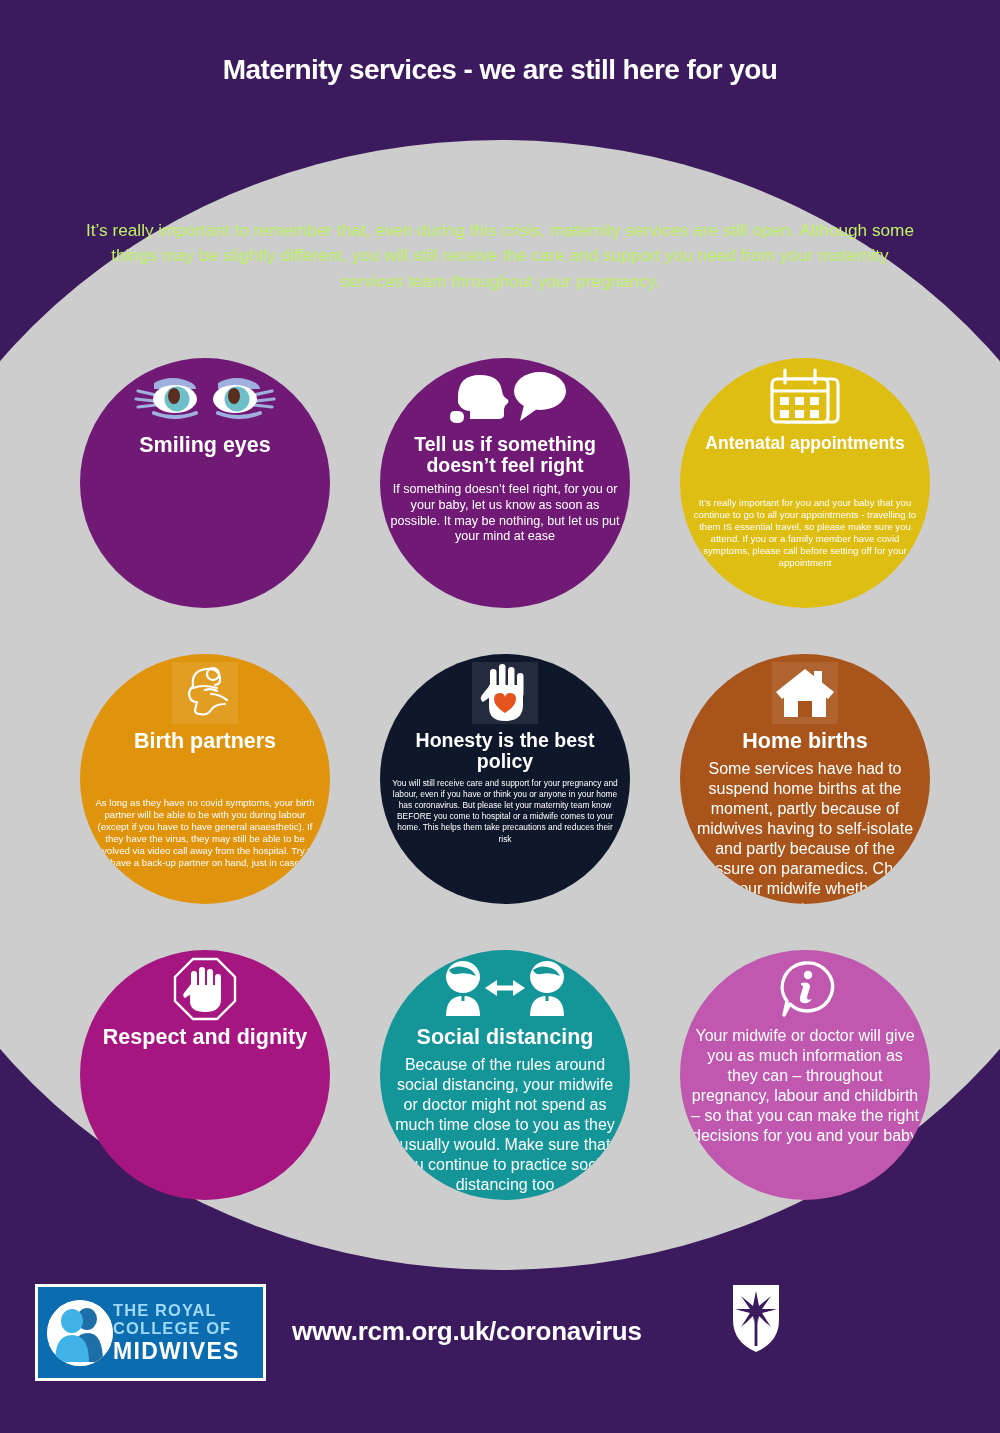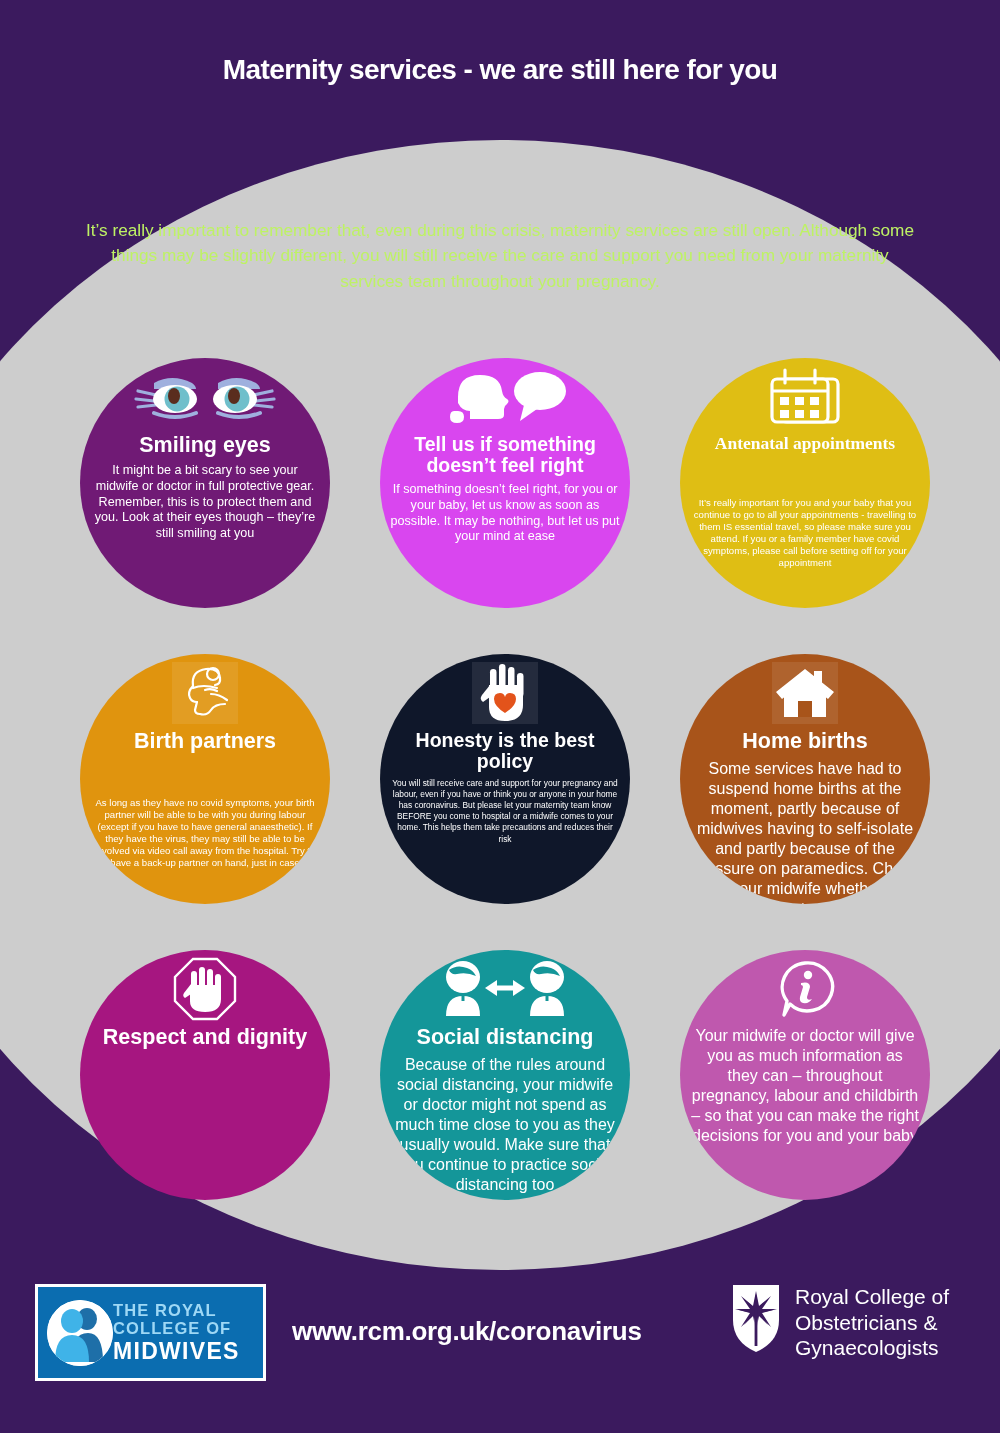--- a/index.html
+++ b/index.html
@@ -79,21 +79,21 @@
   }
   .c-body{
     line-height:1.25;
     margin-top:6px;
     padding:0 10px;
   }
 
   
   .t-lg .c-title{font-size:21.5px;}
   .t-md .c-title{font-size:19.5px;}
-  .t-sm .c-title{font-size:17.5px;font-family:Liberation Serif, serif;}
+  .t-sm .c-title{font-size:17.5px;}
 
   .b-lg .c-body{font-size:12.6px;}
   .b-md .c-body{font-size:16px;}
   .b-sm .c-body{font-size:9.6px;margin-top:44px;}
   .b-xs .c-body{font-size:8.4px;line-height:1.32;}
 
   .icon-plate{
     background:rgba(255,255,255,0.09);
     width:66px;height:62px;
     display:flex;align-items:center;justify-content:center;
@@ -165,26 +165,25 @@
               <circle cx="47" cy="28" r="12.5" fill="#6FBFCB"></circle>
               <circle cx="107" cy="28" r="12.5" fill="#6FBFCB"></circle>
               <ellipse cx="44" cy="25" rx="6" ry="8" fill="#5A2D1E"></ellipse>
               <ellipse cx="104" cy="25" rx="6" ry="8" fill="#5A2D1E"></ellipse>
               <path d="M24 42 Q45 50 66 42" stroke="#9FB0DE" stroke-width="4" fill="none" stroke-linecap="round"></path>
               <path d="M88 42 Q109 50 130 42" stroke="#9FB0DE" stroke-width="4" fill="none" stroke-linecap="round"></path>
             </g>
           </svg>
         </div>
         <div class="c-title">Smiling eyes</div>
-        <div class="c-body">It might be a bit scary to see your midwife or doctor in full protective gear. Remember, this is to protect them and you. Look at their eyes though – they’re still smiling at you</div>
-      </div>
-    </div>
-
-    <div class="cell">
-      <div class="circle t-md b-lg" id="card1" style="background: #d946ef;">
+      </div>
+    </div>
+
+    <div class="cell">
+      <div class="circle t-md b-lg" id="card1" style="background: #701a75;">
         <div class="c-icon">
           <svg width="130" height="60" viewBox="0 0 130 60">
             <path d="M18 30 Q18 8 40 8 Q60 8 62 24 Q63 30 67 32 Q70 34 67 37 Q64 39 64 42 L64 48 Q64 52 58 52 L30 52 L30 44 Q22 44 18 36 Z" fill="#ffffff"></path>
             <path d="M14 44 Q10 44 10 50 Q10 56 17 56 Q24 56 24 50 Q24 44 18 44 Z" fill="#ffffff"></path>
             <ellipse cx="100" cy="24" rx="26" ry="19" fill="#ffffff"></ellipse>
             <path d="M84 38 L80 54 L97 42 Z" fill="#ffffff"></path>
           </svg>
         </div>
         <div class="c-title">Tell us if something doesn’t feel right</div>
         <div class="c-body">If something doesn’t feel right, for you or your baby, let us know as soon as possible. It may be nothing, but let us put your mind at ease</div>
@@ -368,22 +367,17 @@
         <svg width="52" height="72" viewBox="0 0 52 72">
           <path d="M3 3 L49 3 L49 38 Q49 60 26 70 Q3 60 3 38 Z" fill="#ffffff"></path>
           <g fill="#3B1A5E">
             <polygon points="26,9 29,24 41,14 32,27 47,27 32,31 41,45 29,34 26,49 23,34 11,45 20,31 5,27 20,27 11,14 23,24"></polygon>
           </g>
           <rect x="24.2" y="24" width="3.4" height="40" fill="#ffffff"></rect>
           <polygon points="26,12 28.5,25 38,17 30,28 43,28 30,31 38,43 28.5,33 26,46 23.5,33 14,43 22,31 9,28 22,28 14,17 23.5,25" fill="#3B1A5E"></polygon>
           <rect x="24.6" y="28" width="2.8" height="36" fill="#3B1A5E"></rect>
         </svg>
       </div>
-      <div class="rcog-text">
-        <div>Royal College of</div>
-        <div>Obstetricians &amp;</div>
-        <div>Gynaecologists</div>
-      </div>
     </div>
 
   </div>
 
 </div>
 
 </body></html>

